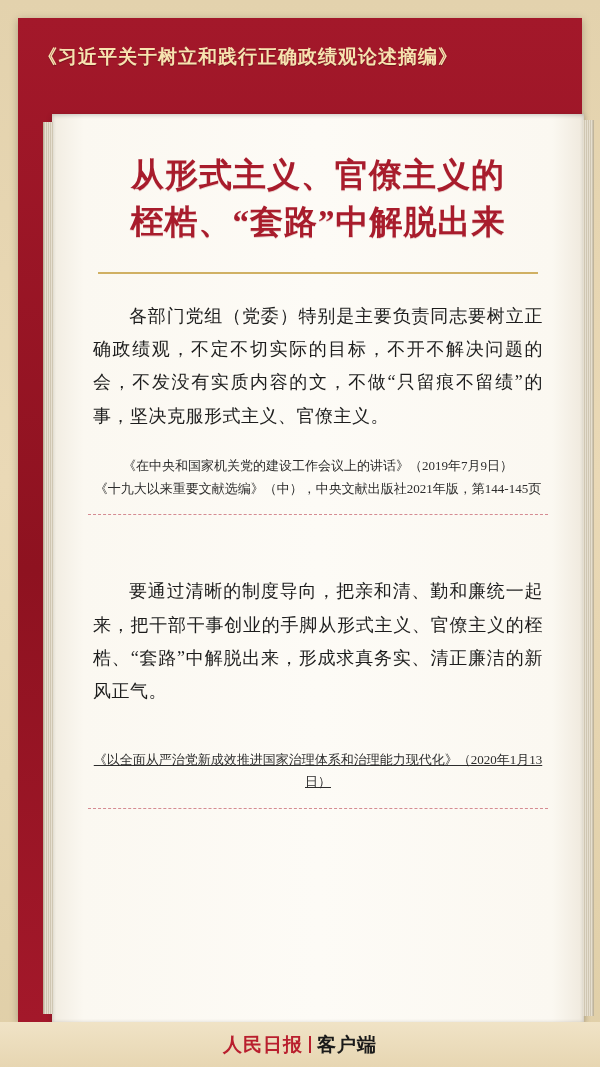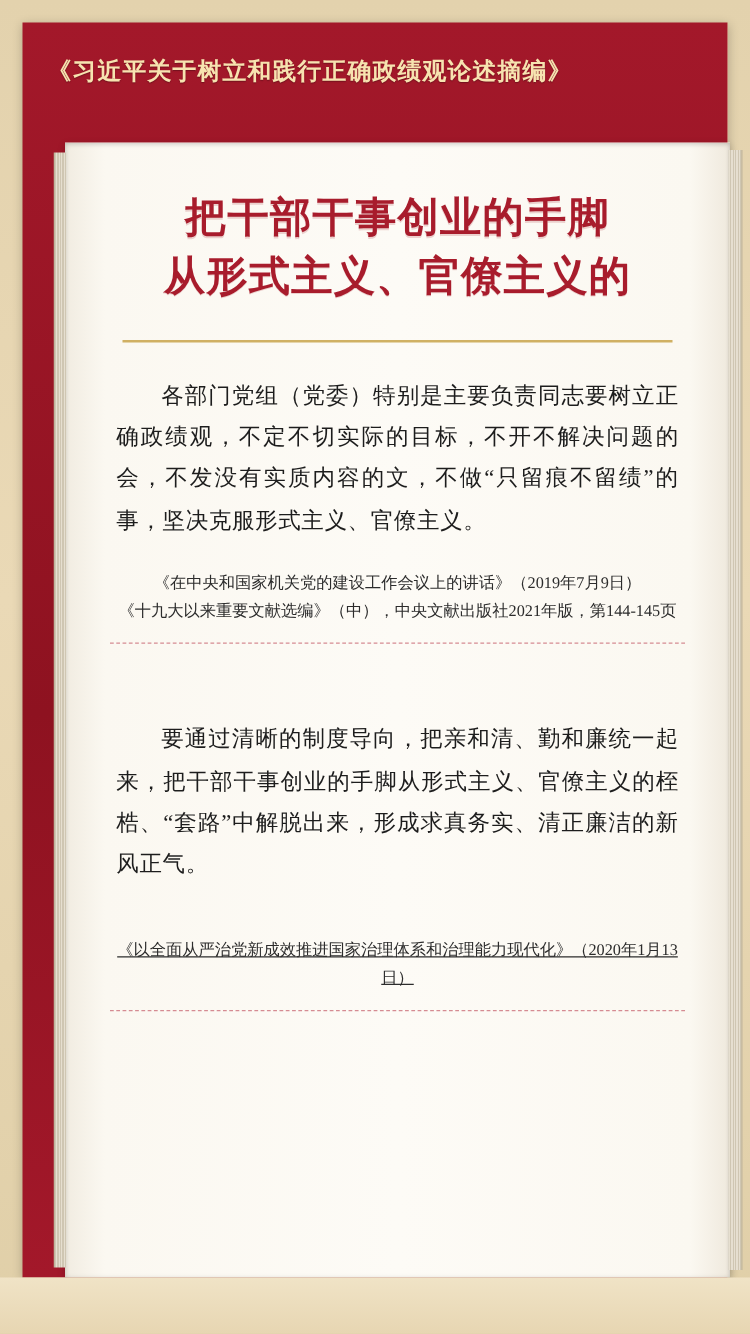--- a/index.html
+++ b/index.html
@@ -184,22 +184,22 @@
       <div class="book-title">《习近平关于树立和践行正确政绩观论述摘编》</div>
     </div>
 
     <div class="page">
       <div class="page-edges-left"></div>
       <div class="page-edges"></div>
 
       <div class="page-inner">
 
         <div class="headline">
-          <div>把干部干事创业的手脚</div>
           <div>从形式主义、官僚主义的</div>
+          <div>桎梏、“套路”中解脱出来</div>
         </div>
 
         <div class="rule-solid"></div>
 
         <div class="quote">各部门党组（党委）特别是主要负责同志要树立正确政绩观，不定不切实际的目标，不开不解决问题的会，不发没有实质内容的文，不做“只留痕不留绩”的事，坚决克服形式主义、官僚主义。</div>
 
         <div class="source">
           <div>《在中央和国家机关党的建设工作会议上的讲话》（2019年7月9日）</div>
           <div>《十九大以来重要文献选编》（中），中央文献出版社2021年版，第144-145页</div>
         </div>
@@ -215,14 +215,19 @@
         </div>
 
         <div class="rule-dashed"></div>
 
       </div>
     </div>
 
   </div>
 
   <div class="bottom-texture"></div>
+  <div class="brand-bar">
+    <span class="brand-logo">人民日报</span>
+    <span class="brand-sep"></span>
+    <span class="brand-client">客户端</span>
+  </div>
 
 </div>
 
 </body></html>

